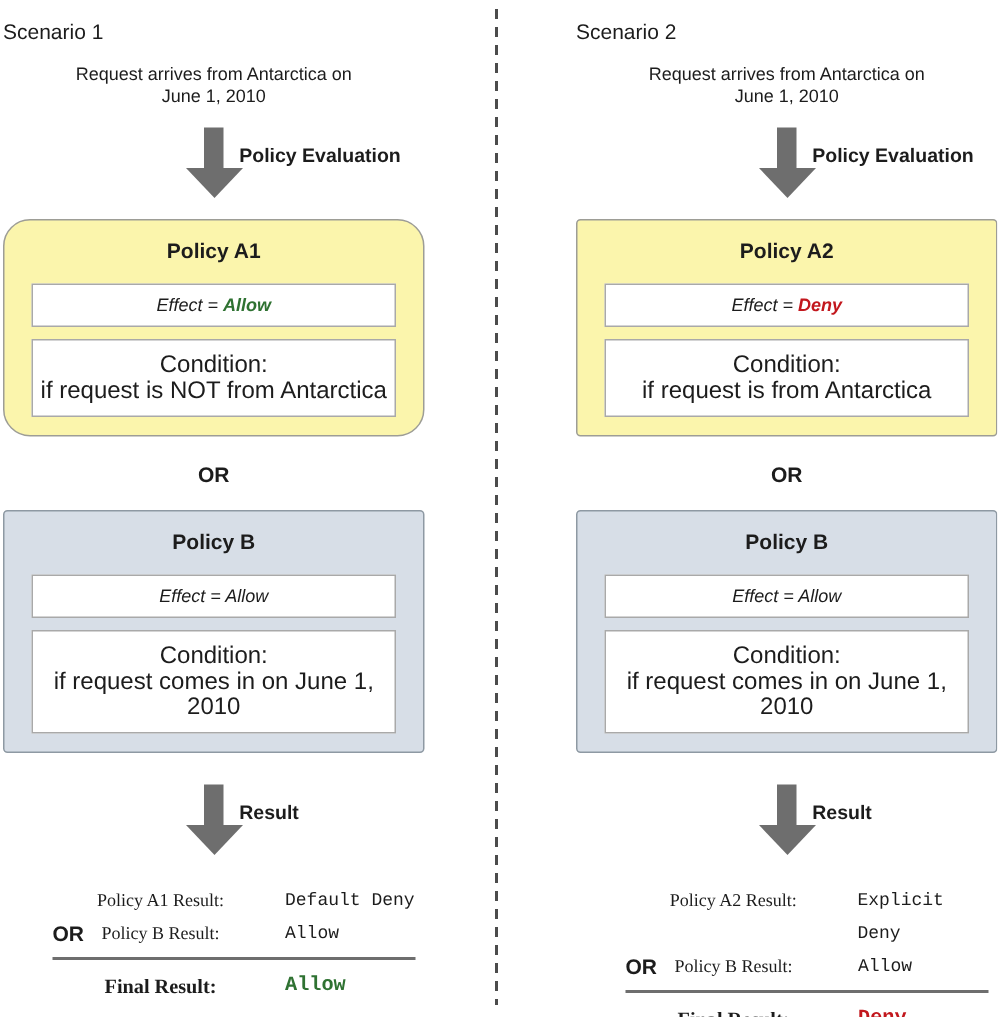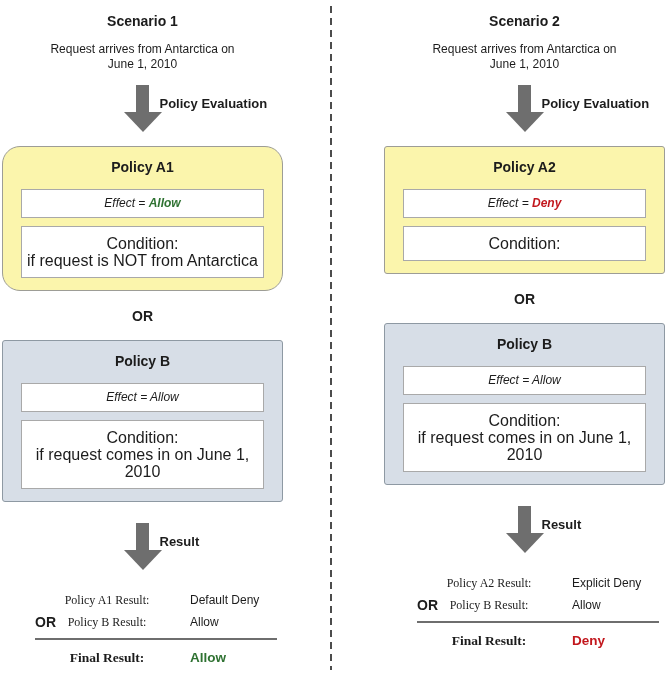--- a/index.html
+++ b/index.html
@@ -8,21 +8,21 @@
 
   .divider {
     position: absolute; left: 330px; top: 6px; width: 2px; height: 664px;
     background: repeating-linear-gradient(180deg, #4c4c4c 0 7px, transparent 7px 12px);
   }
 
   .col { position: absolute; top: 0; width: 281px; }
   .col.left  { left: 2px; }
   .col.right { left: 384px; }
 
-  .scenario-title { margin-top: 13px; text-align: center; font-size: 14px; font-weight: bold; line-height: 16px; }
+  .scenario-title { margin-top: 13px; font-size: 14px; font-weight: normal; line-height: 16px; }
   .request-text   { margin-top: 13px; text-align: center; font-size: 12px; line-height: 15px; }
 
   .arrow-block { position: relative; margin-top: 13px; height: 47px; }
   .arrow { width: 38px; margin: 0 auto; }
   .arrow .shaft { width: 13px; height: 27px; background: #6e6e6e; margin: 0 auto; }
   .arrow .head  { width: 0; height: 0; border-left: 19px solid transparent; border-right: 19px solid transparent; border-top: 20px solid #6e6e6e; }
   .arrow-label { position: absolute; left: calc(50% + 17px); top: 11px; font-size: 13px; font-weight: bold; white-space: nowrap; }
 
   .policy-box { border: 1px solid #9d9d96; border-radius: 3px; padding: 11px 18px 12px 18px; box-sizing: border-box; }
   .policy-box.a { margin-top: 14px; }
@@ -34,21 +34,21 @@
   .effect-value { font-weight: bold; }
 
   .or-separator { margin-top: 17px; text-align: center; font-size: 14px; font-weight: bold; line-height: 16px; }
 
   .arrow-block.result { margin-top: 21px; }
 
   .results { margin-top: 19px; font-size: 12px; }
   .result-row { display: flex; line-height: 22px; }
   .or-cell    { width: 40px; padding-left: 33px; box-sizing: border-box; font-size: 14px; font-weight: bold; }
   .label-cell { width: 130px; text-align: center; font-family: Liberation Serif, serif; }
-  .value-cell { padding-left: 18px; }
+  .value-cell { padding-left: 18px; font-family: Liberation Mono, monospace; }
   .results-divider { border: none; border-top: 2px solid #6e6e6e; margin: 5px 0 0 33px; width: 242px; }
   .final-row { display: flex; margin-top: 9px; line-height: 18px; font-size: 13.5px; font-weight: bold; }
 </style>
 </head>
 <body>
 
 <div class="canvas">
 
   <div class="divider"></div>
 
@@ -132,20 +132,21 @@
       <div class="arrow-label">Policy Evaluation</div>
     </div>
 
     <div class="policy-box a" style="background-color: rgb(251, 245, 172);">
       <div class="policy-box-title">Policy A2</div>
       <div class="inner-box effect-box">
         <span>Effect = </span><span class="effect-value" style="color: rgb(194, 23, 29);">Deny</span>
       </div>
       <div class="inner-box condition-box">
         <div>Condition:</div>
+        <div>if request is from Antarctica</div>
       </div>
     </div>
 
     <div class="or-separator">OR</div>
 
     <div class="policy-box b" style="background-color: rgb(215, 222, 231);">
       <div class="policy-box-title">Policy B</div>
       <div class="inner-box effect-box">Effect = Allow</div>
       <div class="inner-box condition-box">
         <div>Condition:</div>

